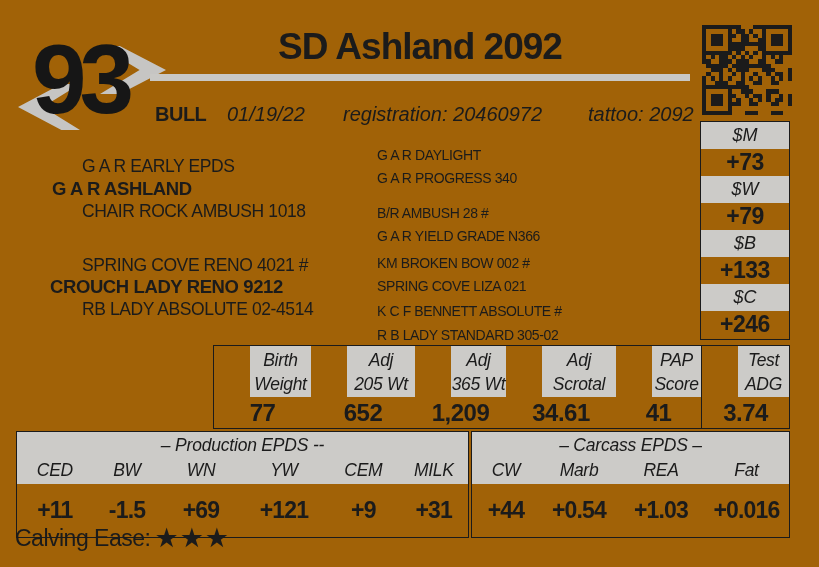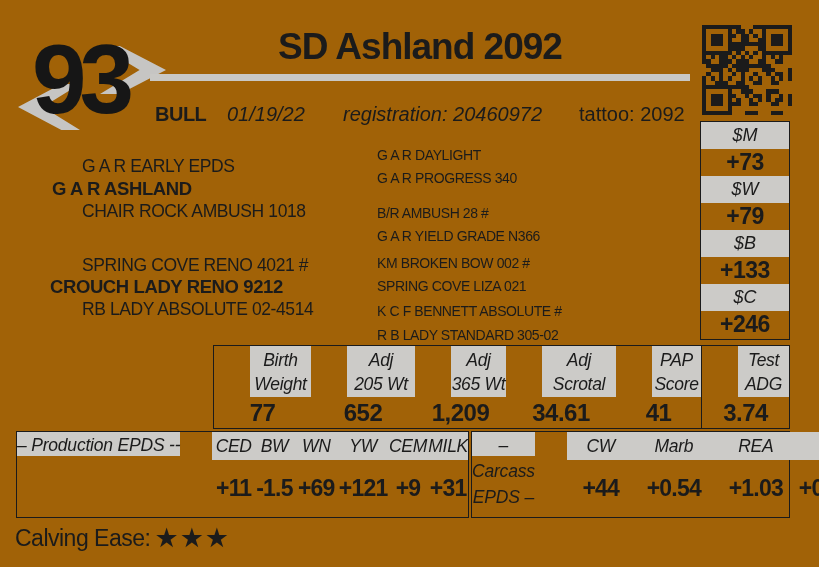--- a/index.html
+++ b/index.html
@@ -35,21 +35,21 @@
   }
   .title-rule {
     position: absolute; left: 150px; top: 74px; width: 540px; height: 7px;
     background: #c9c8c5;
   }
   .info-line { position: absolute; left: 155px; top: 103px; width: 545px; height: 26px; font-size: 20px; }
   .info-line span { position: absolute; white-space: nowrap; }
   .info-sex { left: 0; font-weight: 800; letter-spacing: -0.5px; }
   .info-date { left: 72px; font-style: italic; }
   .info-reg { left: 188px; font-style: italic; }
-  .info-tattoo { left: 424px; }
+  .info-tattoo { left: 433px; font-style: italic; }
 
   
   .ped { position: absolute; white-space: nowrap; font-size: 17.5px; letter-spacing: -0.4px; }
   .ped-bold { font-weight: 800; font-size: 18.5px; }
   .gen3 { position: absolute; left: 377px; top: 144px; font-size: 14px; letter-spacing: -0.4px; }
   .gen3 div { height: 23.4px; line-height: 23.4px; white-space: nowrap; }
 
   
   .dollar-table {
     position: absolute; left: 700px; top: 121px; width: 90px; height: 219px;
@@ -77,21 +77,21 @@
     height: 51px; background: #cccbc8; font-style: italic; font-size: 17.5px;
     display: flex; flex-direction: column; align-items: center; justify-content: center;
     line-height: 24px; letter-spacing: -0.3px; margin-left: 36px;
   }
   .perf-val {
     flex: 1; font-weight: 800; font-size: 24px; letter-spacing: -0.5px;
     display: flex; align-items: center; justify-content: center;
   }
 
   
-  .epds-box { position: absolute; top: 431px; height: 87px; border: 1.5px solid #1b1b1b; display: flex; flex-direction: row; gap: 32px; }
+  .epds-box { position: absolute; top: 431px; height: 107px; border: 1.5px solid #1b1b1b; display: flex; flex-direction: column; }
   .epds-box.production { left: 16px; width: 453px; }
   .epds-box.carcass { left: 471px; width: 319px; }
   .epds-title {
     background: #cccbc8; height: 24px; text-align: center;
     font-style: italic; font-size: 17.5px; line-height: 26px; letter-spacing: -0.2px;
   }
   .epds-grid { flex: 1; display: grid; }
   .production .epds-grid { grid-template-columns: 1.05fr 0.95fr 1.1fr 1.2fr 1fr 0.95fr; }
   .carcass .epds-grid { grid-template-columns: 68px 78px 86px 1fr; }
   .epds-col { display: flex; flex-direction: column; }

